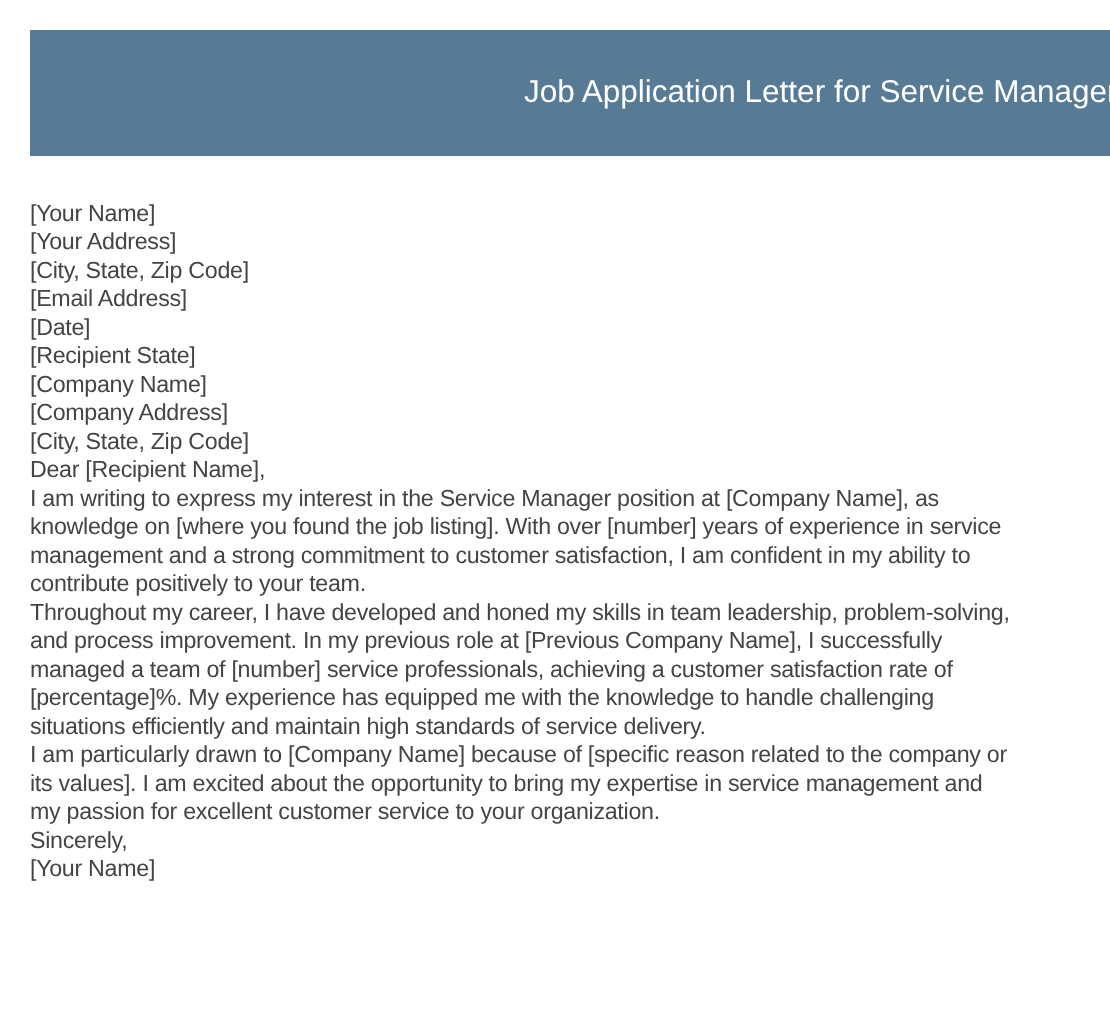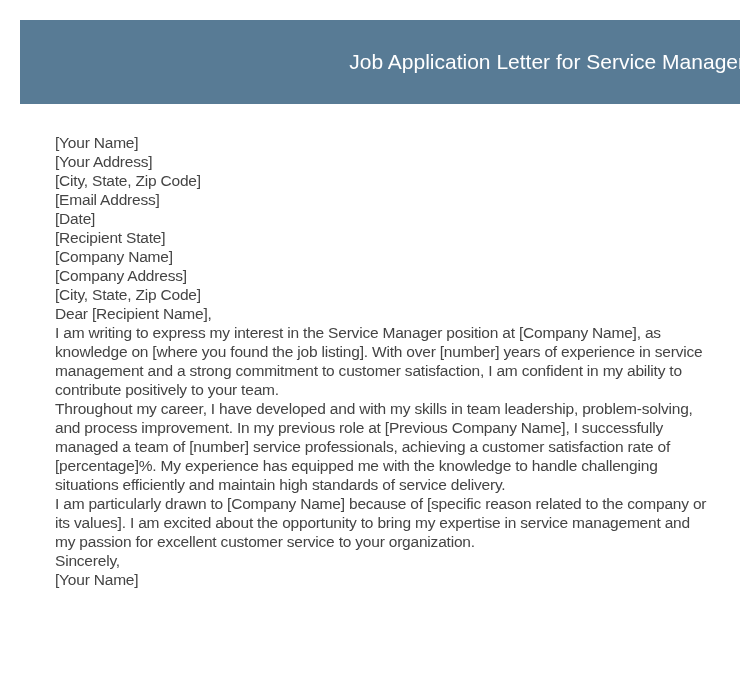--- a/index.html
+++ b/index.html
@@ -8,21 +8,21 @@
     position: absolute; left: 20px; top: 20px; width: 725px; height: 84px;
     background: #587b95; color: #ffffff;
     display: flex; align-items: center; justify-content: flex-end;
     font-family: "Liberation Sans", sans-serif; font-size: 21px;
   }
   .letter {
     position: absolute; left: 20px; top: 133px; width: 710px;
     font-family: "Liberation Sans", sans-serif; font-size: 15.5px;
     line-height: 19px; color: #444444; letter-spacing: -0.2px;
   }
-  .line { display: block; white-space: nowrap; margin-left: 35px; }
+  .line { display: block; white-space: nowrap; }
 </style>
 </head>
 <body>
 
 <div class="header">
   <span>Job Application Letter for Service Manager</span>
 </div>
 
 <div class="letter">
   <span class="line">[Your Name]</span>
@@ -36,21 +36,21 @@
   <span class="line">[City, State, Zip Code]</span>
   <span class="line">Dear [Recipient Name],</span>
 
   <div>
     <span class="line">I am writing to express my interest in the Service Manager position at [Company Name], as</span>
     <span class="line">knowledge on [where you found the job listing]. With over [number] years of experience in service</span>
     <span class="line">management and a strong commitment to customer satisfaction, I am confident in my ability to</span>
     <span class="line">contribute positively to your team.</span>
   </div>
   <div>
-    <span class="line">Throughout my career, I have developed and with my skills in team leadership, problem-solving,</span>
+    <span class="line">Throughout my career, I have developed and honed my skills in team leadership, problem-solving,</span>
     <span class="line">and process improvement. In my previous role at [Previous Company Name], I successfully</span>
     <span class="line">managed a team of [number] service professionals, achieving a customer satisfaction rate of</span>
     <span class="line">[percentage]%. My experience has equipped me with the knowledge to handle challenging</span>
     <span class="line">situations efficiently and maintain high standards of service delivery.</span>
   </div>
   <div>
     <span class="line">I am particularly drawn to [Company Name] because of [specific reason related to the company or</span>
     <span class="line">its values]. I am excited about the opportunity to bring my expertise in service management and</span>
     <span class="line">my passion for excellent customer service to your organization.</span>
   </div>

